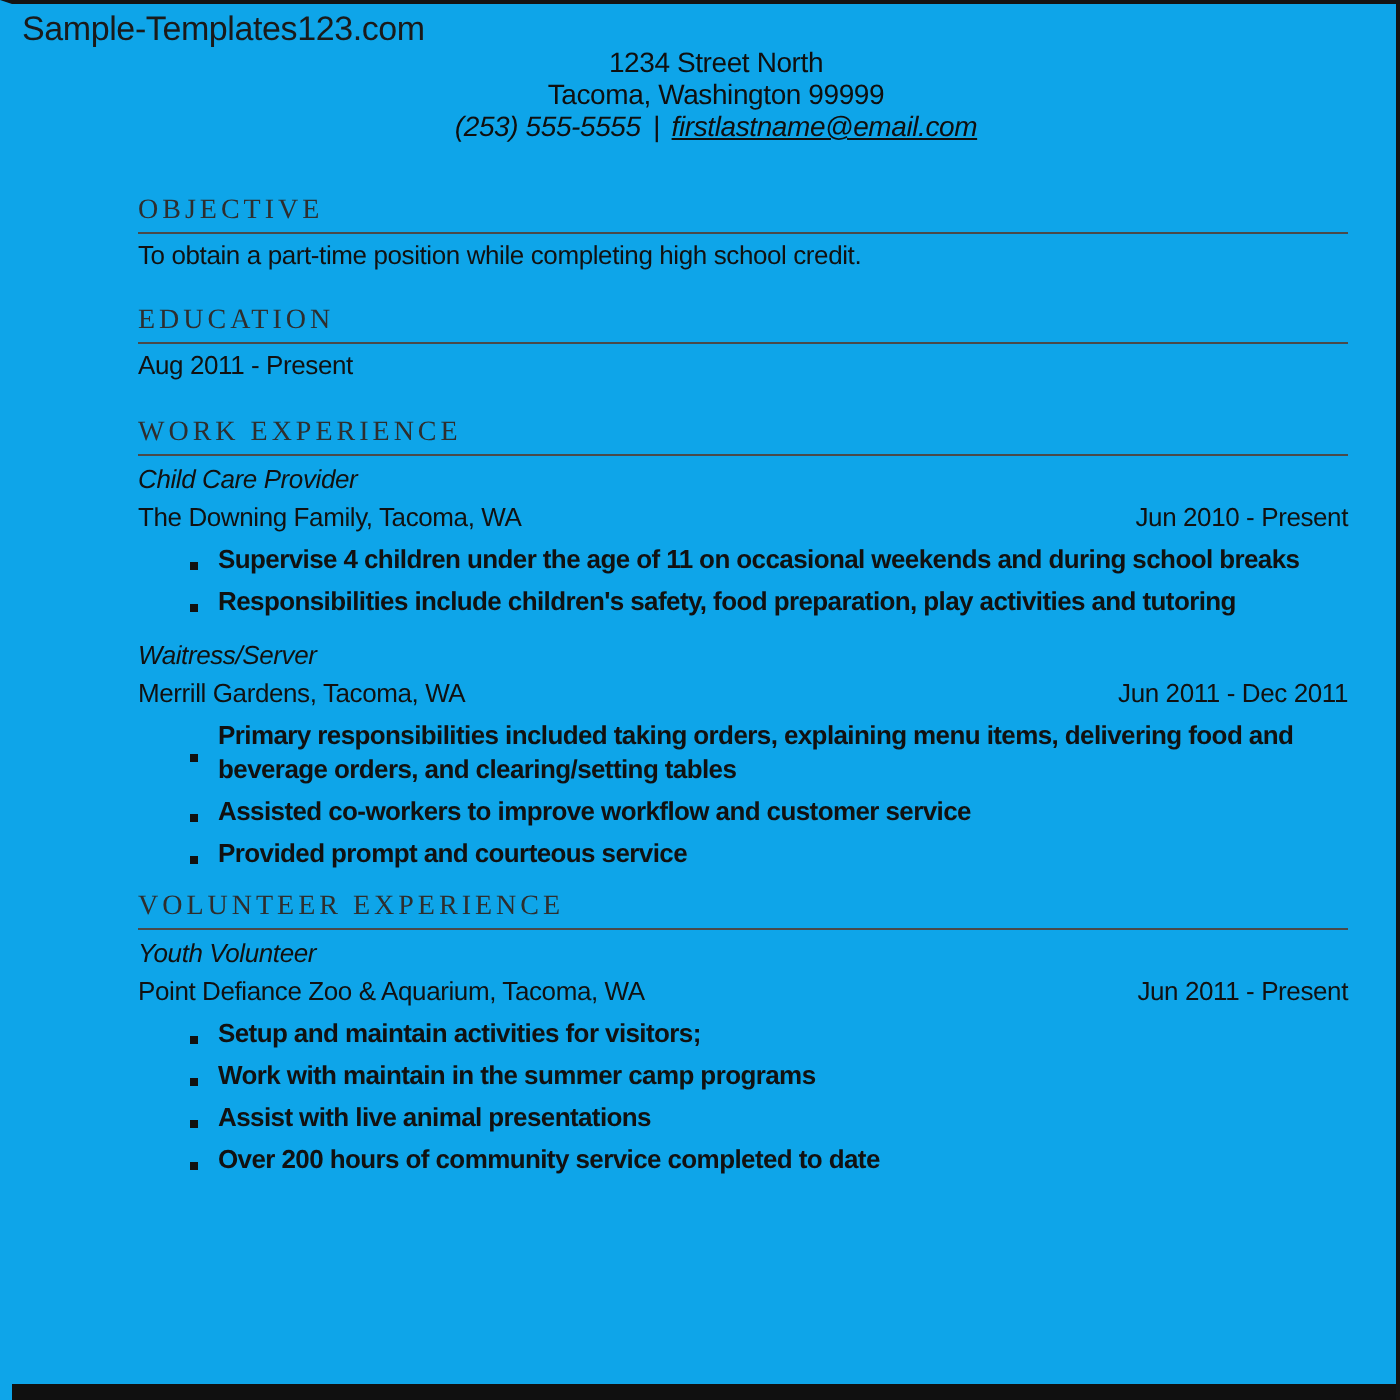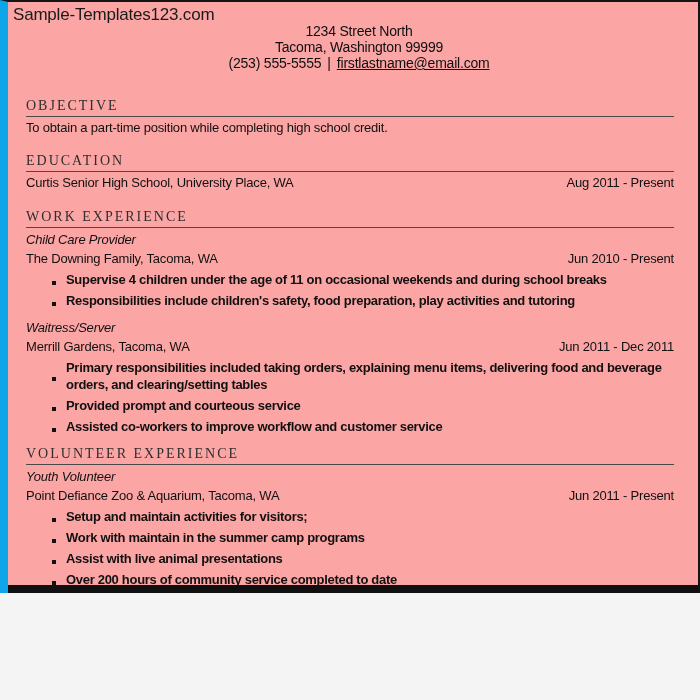--- a/index.html
+++ b/index.html
@@ -6,24 +6,24 @@
   html, body { width: 700px; height: 700px; }
   body {
     font-family: "Liberation Sans", sans-serif;
     color: #111111;
     background: #f4f4f4;
     overflow: hidden;
   }
   .page {
     position: relative;
     width: 700px;
-    height: 593px;
-    background: #fca5a5;
+    height: 700px;
+    background: #0ea5e9;
     border-top: 2px solid #141414;
-    border-left: 8px solid #0ea5e9;
+    border-left: 6px solid #0ea5e9;
     border-right: 2px solid #141414;
     overflow: hidden;
   }
   .watermark {
     padding: 3px 0 0 5px;
     font-size: 17px;
     line-height: 19px;
     letter-spacing: -0.2px;
     color: #1a1a1a;
   }
@@ -39,29 +39,30 @@
     color: #1e2130;
   }
   .contact {
     text-align: center;
     font-size: 14px;
     line-height: 15.5px;
     letter-spacing: -0.2px;
     color: #0f0f0f;
     padding-left: 12px;
   }
-  .contact-row { margin-top: 1px; }
+  .contact-row { margin-top: 1px; font-style: italic; }
   .sep { margin: 0 6px; }
   .email-link {
     text-decoration: underline;
     color: #0f0f0f;
     cursor: pointer;
   }
   .content {
     padding: 0 24px 0 18px;
+    margin-left: 45px;
   }
   .sec-title {
     font-family: "Liberation Serif", serif;
     font-weight: normal;
     font-size: 14px;
     line-height: 15px;
     letter-spacing: 2px;
     color: #2e2e2e;
     border-bottom: 1px solid #4a4a4a;
     padding-bottom: 3px;
@@ -135,21 +136,20 @@
     </div>
   </header>
 
   <main class="content">
 
     <h2 class="sec-title mt-obj">OBJECTIVE</h2>
     <p class="body-text">To obtain a part-time position while completing high school credit.</p>
 
     <h2 class="sec-title mt-edu">EDUCATION</h2>
     <div class="org-row">
-      <span>Curtis Senior High School, University Place, WA</span>
       <span class="dates">Aug 2011 - Present</span>
     </div>
 
     <h2 class="sec-title mt-work">WORK EXPERIENCE</h2>
 
     <p class="role">Child Care Provider</p>
     <div class="org-row">
       <span>The Downing Family, Tacoma, WA</span>
       <span class="dates">Jun 2010 - Present</span>
     </div>
@@ -165,24 +165,24 @@
     <p class="role role-gap">Waitress/Server</p>
     <div class="org-row">
       <span>Merrill Gardens, Tacoma, WA</span>
       <span class="dates">Jun 2011 - Dec 2011</span>
     </div>
     <ul class="bullets">
       <li>
           <span>Primary responsibilities included taking orders, explaining menu items, delivering food and beverage orders, and clearing/setting tables</span>
         </li>
       <li>
+          <span>Assisted co-workers to improve workflow and customer service</span>
+        </li>
+      <li>
           <span>Provided prompt and courteous service</span>
-        </li>
-      <li>
-          <span>Assisted co-workers to improve workflow and customer service</span>
         </li>
     </ul>
 
     <h2 class="sec-title mt-vol">VOLUNTEER EXPERIENCE</h2>
 
     <p class="role">Youth Volunteer</p>
     <div class="org-row">
       <span>Point Defiance Zoo &amp; Aquarium, Tacoma, WA</span>
       <span class="dates">Jun 2011 - Present</span>
     </div>

